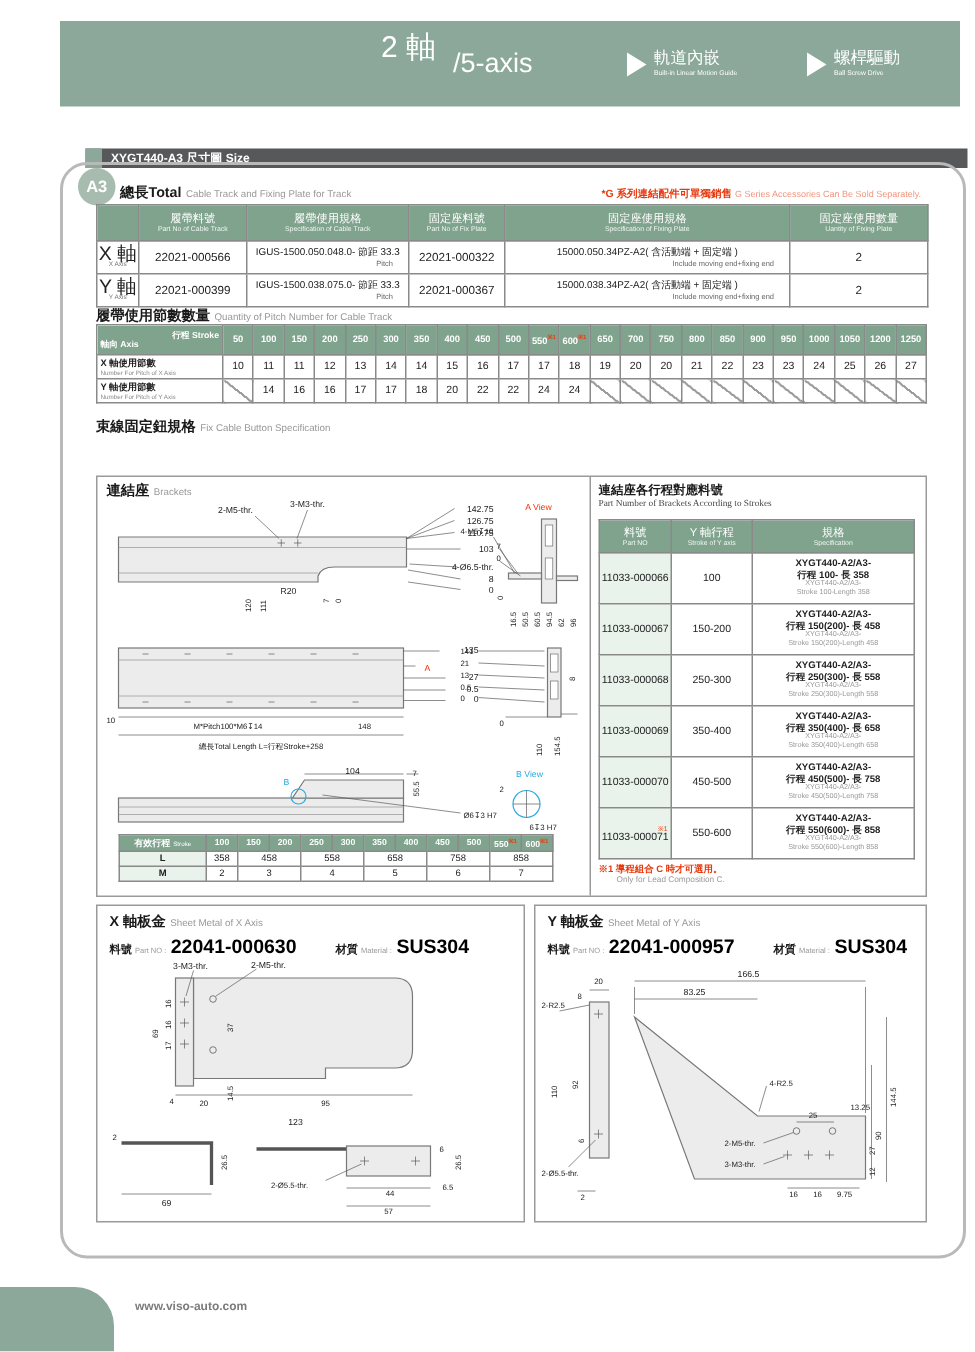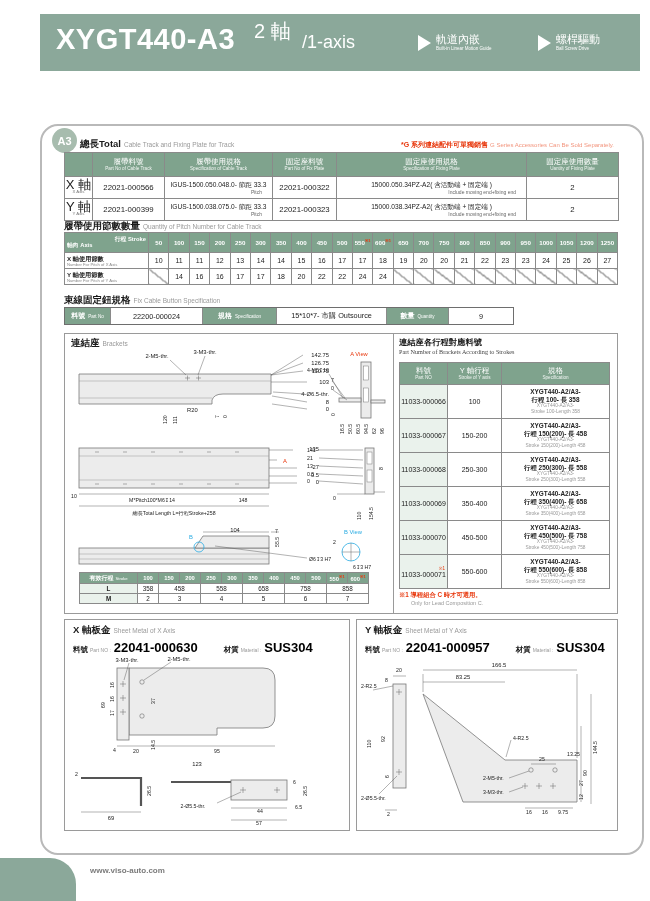--- a/index.html
+++ b/index.html
@@ -13,21 +13,21 @@
 .feat{position:absolute;top:18px;display:flex}
 .feat .tri{width:0;height:0;border-top:8px solid transparent;border-bottom:8px solid transparent;border-left:13px solid #fff;margin-right:5px;margin-top:3px}
 .feat .zh{font-size:11px;font-weight:normal;line-height:14px;display:block}
 .feat .en{font-size:4.5px;display:block;white-space:nowrap}
 .f1{left:378px}.f2{left:498px}
 
 .secbar{position:absolute;left:57px;top:99px;width:588px;height:13px;background:#57585a;display:flex;align-items:center}
 .secbar .sq{width:11px;height:13px;background:#8ba89a;margin-right:6px}
 .secbar .lbl{color:#fff;font-size:8px;font-weight:bold}
 
-.panel{position:absolute;left:40px;top:124px;width:604px;height:731px;border:2px solid #b9b9b9;border-radius:18px}
+.panel{position:absolute;left:40px;top:108px;width:604px;height:731px;border:2px solid #b9b9b9;border-radius:18px}
 .badge{position:absolute;left:10px;top:2px;width:25px;height:25px;border-radius:50%;background:#a7bcae;color:#fff;font-size:11px;font-weight:bold;display:flex;align-items:center;justify-content:center}
 .stitle{position:absolute;font-size:9.5px;font-weight:bold;color:#1a1a1a;white-space:nowrap}
 .stitle .en{font-size:6.5px;color:#999;font-weight:normal;margin-left:3px}
 .note{position:absolute;font-size:7px;color:#e8380d;font-weight:bold;white-space:nowrap}
 .note .en{color:rgba(232,56,13,.55);font-weight:normal;margin-left:2px;font-size:6px}
 
 table{border-collapse:collapse;table-layout:fixed}
 .gt{border:1.5px solid #6e6e6e}
 .gt th{background:#7fa38d;color:#fff;border:1px solid #8a8a8a;padding:0;vertical-align:middle;text-align:center}
 .gt td{border:1px solid #8a8a8a;padding:0;text-align:center;vertical-align:middle;color:#222}
@@ -109,39 +109,42 @@
 
 .fshape{position:absolute;left:0;top:858px;width:76px;height:43px;background:#8ba89a;border-radius:0 26px 0 0}
 .furl{position:absolute;left:90px;top:866px;font-size:8px;font-weight:bold;color:#7b7b7b}
 </style>
 </head>
 <body>
 
 <div class="page">
 
   <div class="hdr">
-    <div class="hdr-model">XYGT440-A3</div>
     <div class="hdr-ax1">2 軸</div>
-    <div class="hdr-ax2">/1-axis</div>
+    <div class="hdr-ax2">/5-axis</div>
     <div class="feat f1">
       <span class="tri"></span>
       <span>
         <span class="zh">軌道內嵌</span>
         <span class="en">Built-in Linear Motion Guide</span>
       </span>
     </div>
     <div class="feat f2">
       <span class="tri"></span>
       <span>
         <span class="zh">螺桿驅動</span>
         <span class="en">Ball Screw Drive</span>
       </span>
     </div>
   </div>
 
+  <div class="secbar">
+    <span class="sq"></span>
+    <span class="lbl">XYGT440-A3 尺寸圖 Size</span>
+  </div>
 
   <div class="panel">
     <div class="badge">A3</div>
 
     <div class="stitle" style="left:38px;top:12px">
       <span>總長Total</span><span class="en">Cable Track and Fixing Plate for Track</span>
     </div>
     <div class="note" style="right:28px;top:14px">
       <span>*G 系列連結配件可單獨銷售</span><span class="en">G Series Accessories Can Be Sold Separately.</span>
     </div>
@@ -199,21 +202,21 @@
       <tr>
         <td>
               <span class="axz">Y 軸</span>
               <span class="axe">Y Axis</span>
             </td>
         <td class="pn">22021-000399</td>
         <td>
               <div class="spec1">IGUS-1500.038.075.0- 節距 33.3</div>
               <div class="spec2">Pitch</div>
             </td>
-        <td class="pn">22021-000323</td>
+        <td class="pn">22021-000367</td>
         <td>
               <div class="spec1">15000.038.34PZ-A2( 含活動端 + 固定端 )</div>
               <div class="spec2">Include moving end+fixing end</div>
             </td>
         <td class="pn">2</td>
       </tr>
     </tbody>
       </table>
 
     <div class="stitle" style="left:22px;top:94px">
@@ -312,37 +315,20 @@
         <td class="diag"></td>
         <td class="diag"></td>
       </tr>
     </tbody>
       </table>
 
     <div class="stitle" style="left:22px;top:168px">
       <span>束線固定鈕規格</span><span class="en">Fix Cable Button Specification</span>
     </div>
 
-    <div class="t3">
-      <div class="lc" style="width:46px">
-          <span class="z">料號</span>
-          <span class="e">Part No</span>
-        </div>
-      <div class="vc" style="width:92px">22200-000024</div>
-      <div class="lc" style="width:74px">
-          <span class="z">規格</span>
-          <span class="e">Specification</span>
-        </div>
-      <div class="vc" style="width:110px">15*10*7- 市購 Outsource</div>
-      <div class="lc" style="width:62px">
-          <span class="z">數量</span>
-          <span class="e">Quantity</span>
-        </div>
-      <div class="vc" style="flex:1">9</div>
-    </div>
 
     <div class="bbox">
       <div class="stitle" style="left:6px;top:3px">
         <span>連結座</span><span class="en">Brackets</span>
       </div>
       <div class="vdiv"></div>
 
       <svg class="d1" width="322" height="88" viewBox="0 0 322 88">
         <path class="sh" d="M12,26 L204,26 L204,46 L156,46 Q147,46 145,52 L145,56 L12,56 Z"></path>
         <path class="ln" d="M12,33 H204 M12,50 H145"></path>

